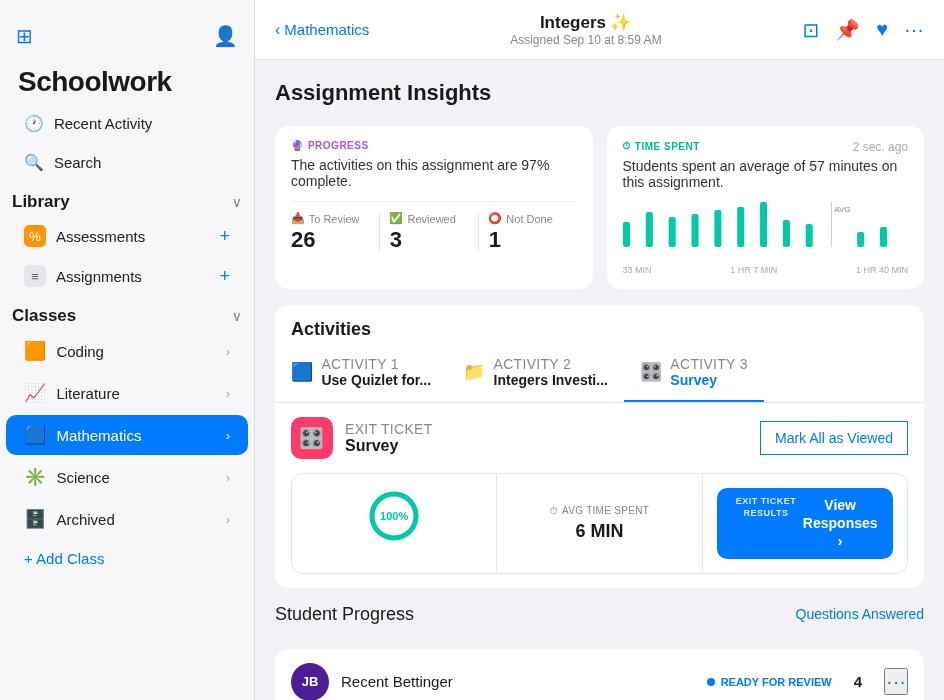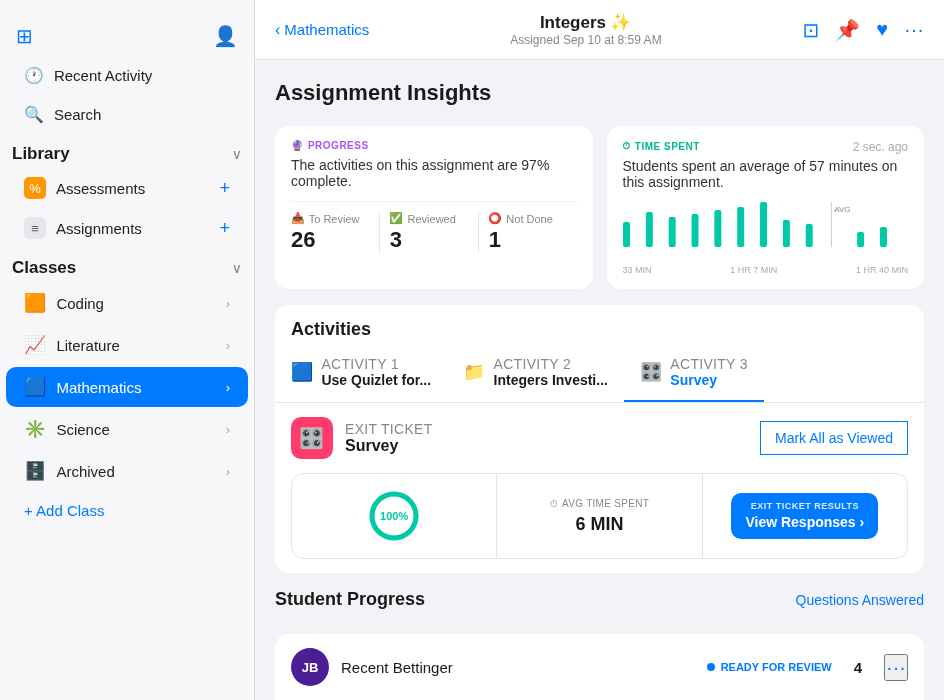--- a/index.html
+++ b/index.html
@@ -300,36 +300,36 @@
     .view-responses-btn {
       background: #007aff;
       color: white;
       border: none;
       border-radius: 10px;
       padding: 8px 14px;
       font-size: 13px;
       font-weight: 600;
       cursor: pointer;
       display: flex;
-      flex-direction: column;
-      align-items: center;
+      flex-direction: row;
+      align-items: flex-start;
       line-height: 1.3;
       min-width: 130px;
     }
     .view-responses-btn .btn-tag { font-size: 9px; font-weight: 600; text-transform: uppercase; letter-spacing: 0.5px; opacity: 0.85; }
     .view-responses-btn .btn-main { font-size: 14px; font-weight: 600; display: flex; align-items: center; gap: 4px; }
 
     
     .student-progress-header {
       display: flex;
       justify-content: space-between;
       align-items: center;
       margin-bottom: 8px;
     }
-    .student-progress-title { font-size: 18px; font-weight: 700; color: #1a1a1a; }
+    .student-progress-title { font-size: 18px; font-weight: 400; color: #1a1a1a; }
     .questions-answered-link { font-size: 14px; color: #007aff; cursor: pointer; }
 
     .student-card {
       background: white;
       border-radius: 14px;
       overflow: hidden;
     }
     .student-row {
       display: flex;
       align-items: center;
@@ -364,20 +364,23 @@
 </head>
 <body>
 
 <div class="sidebar">
 
   <div class="sidebar-top-icons">
     <button class="top-icon-btn">⊞</button>
     <button class="top-icon-btn">👤</button>
   </div>
 
+  <div class="sidebar-header">
+    <div class="sidebar-app-title">Schoolwork</div>
+  </div>
 
   <div class="sidebar-nav-item">
     <span class="nav-icon">🕐</span>
     <span>Recent Activity</span>
   </div>
   <div class="sidebar-nav-item">
     <span class="nav-icon">🔍</span>
     <span>Search</span>
   </div>
 

